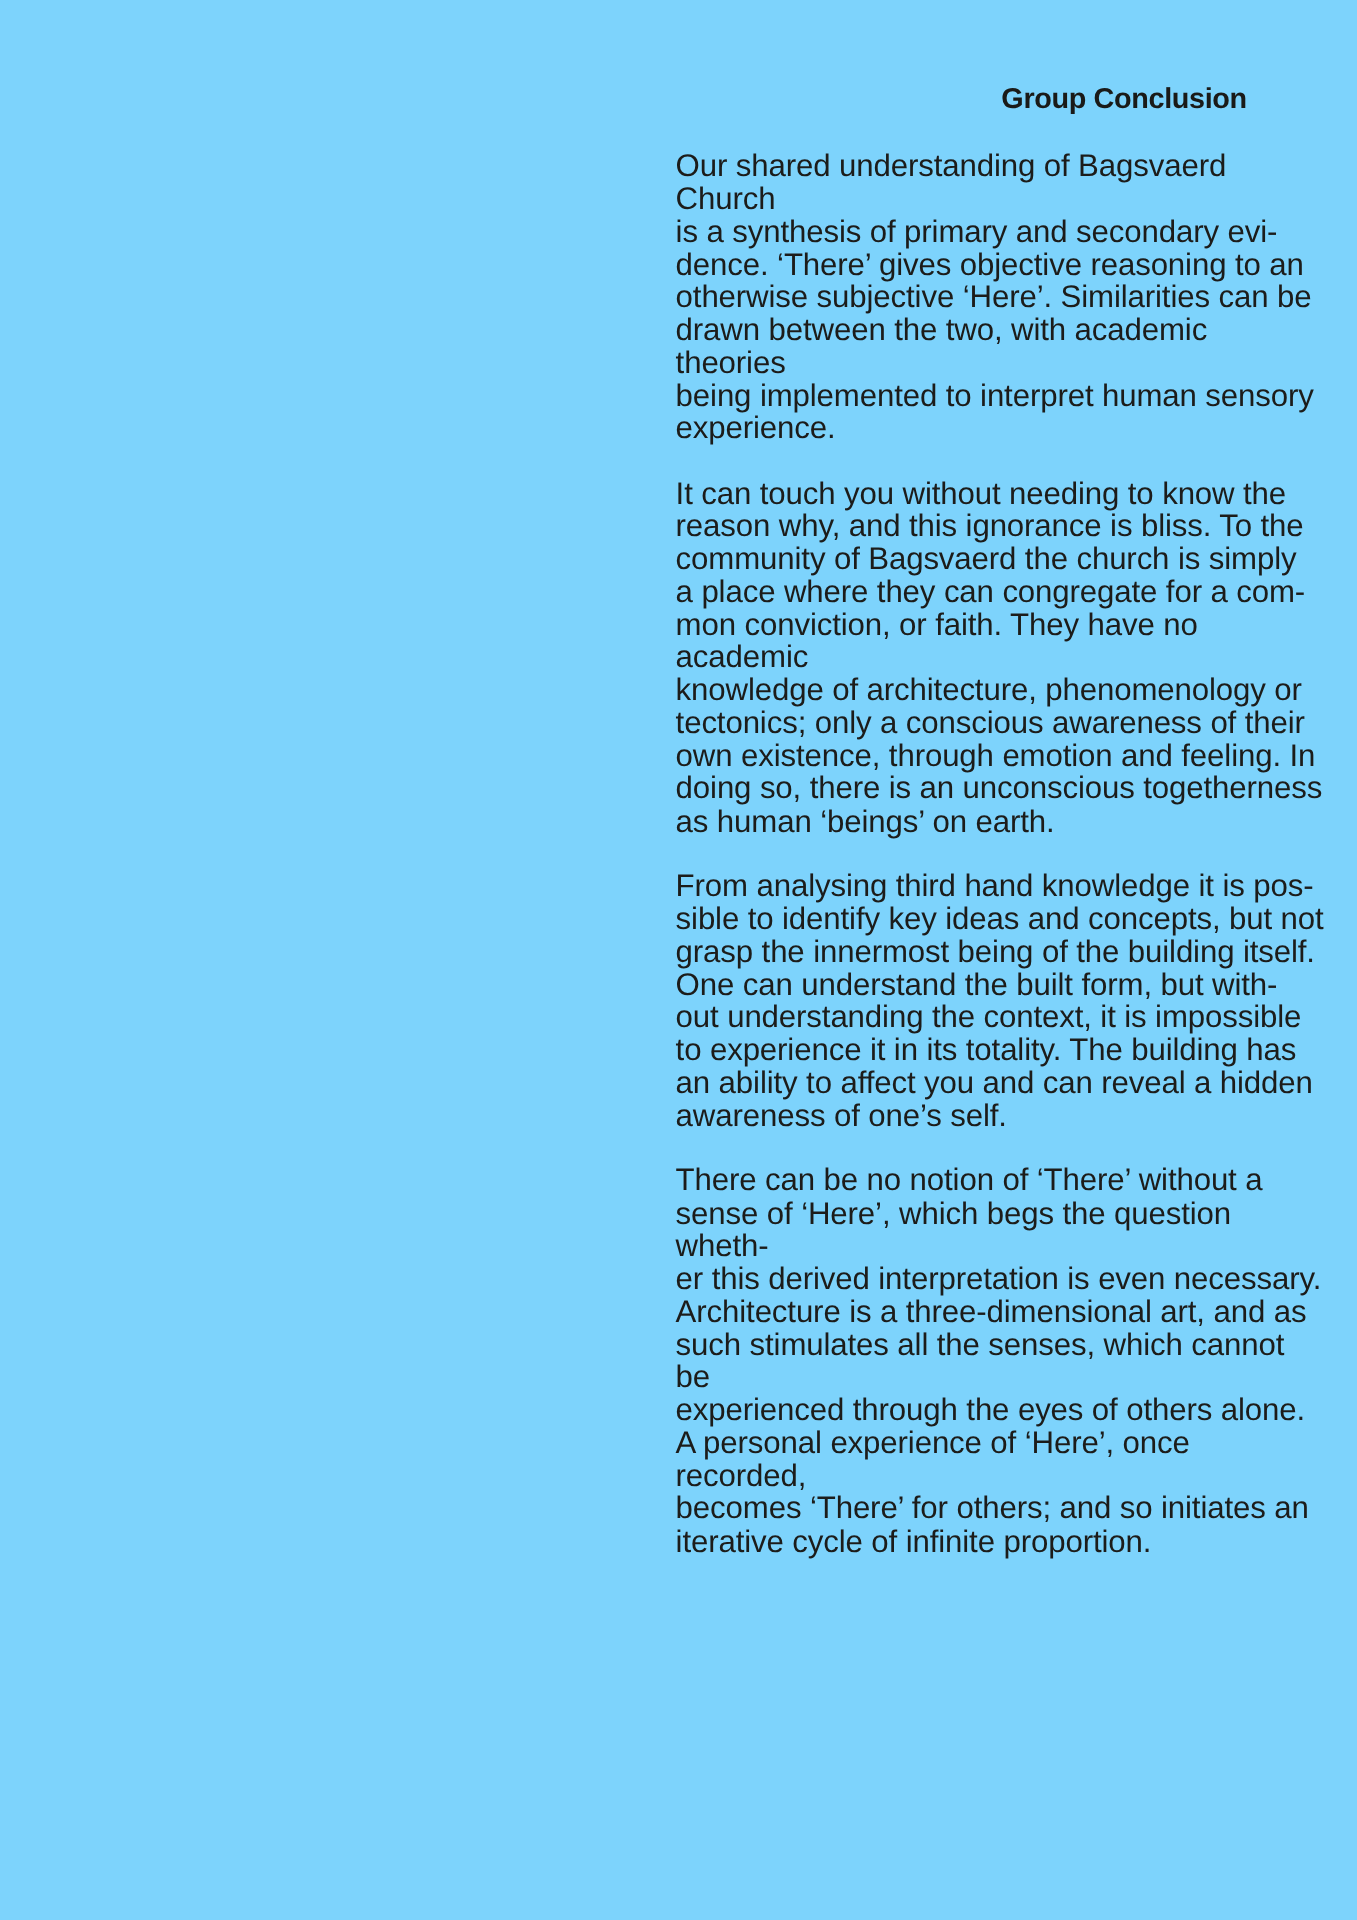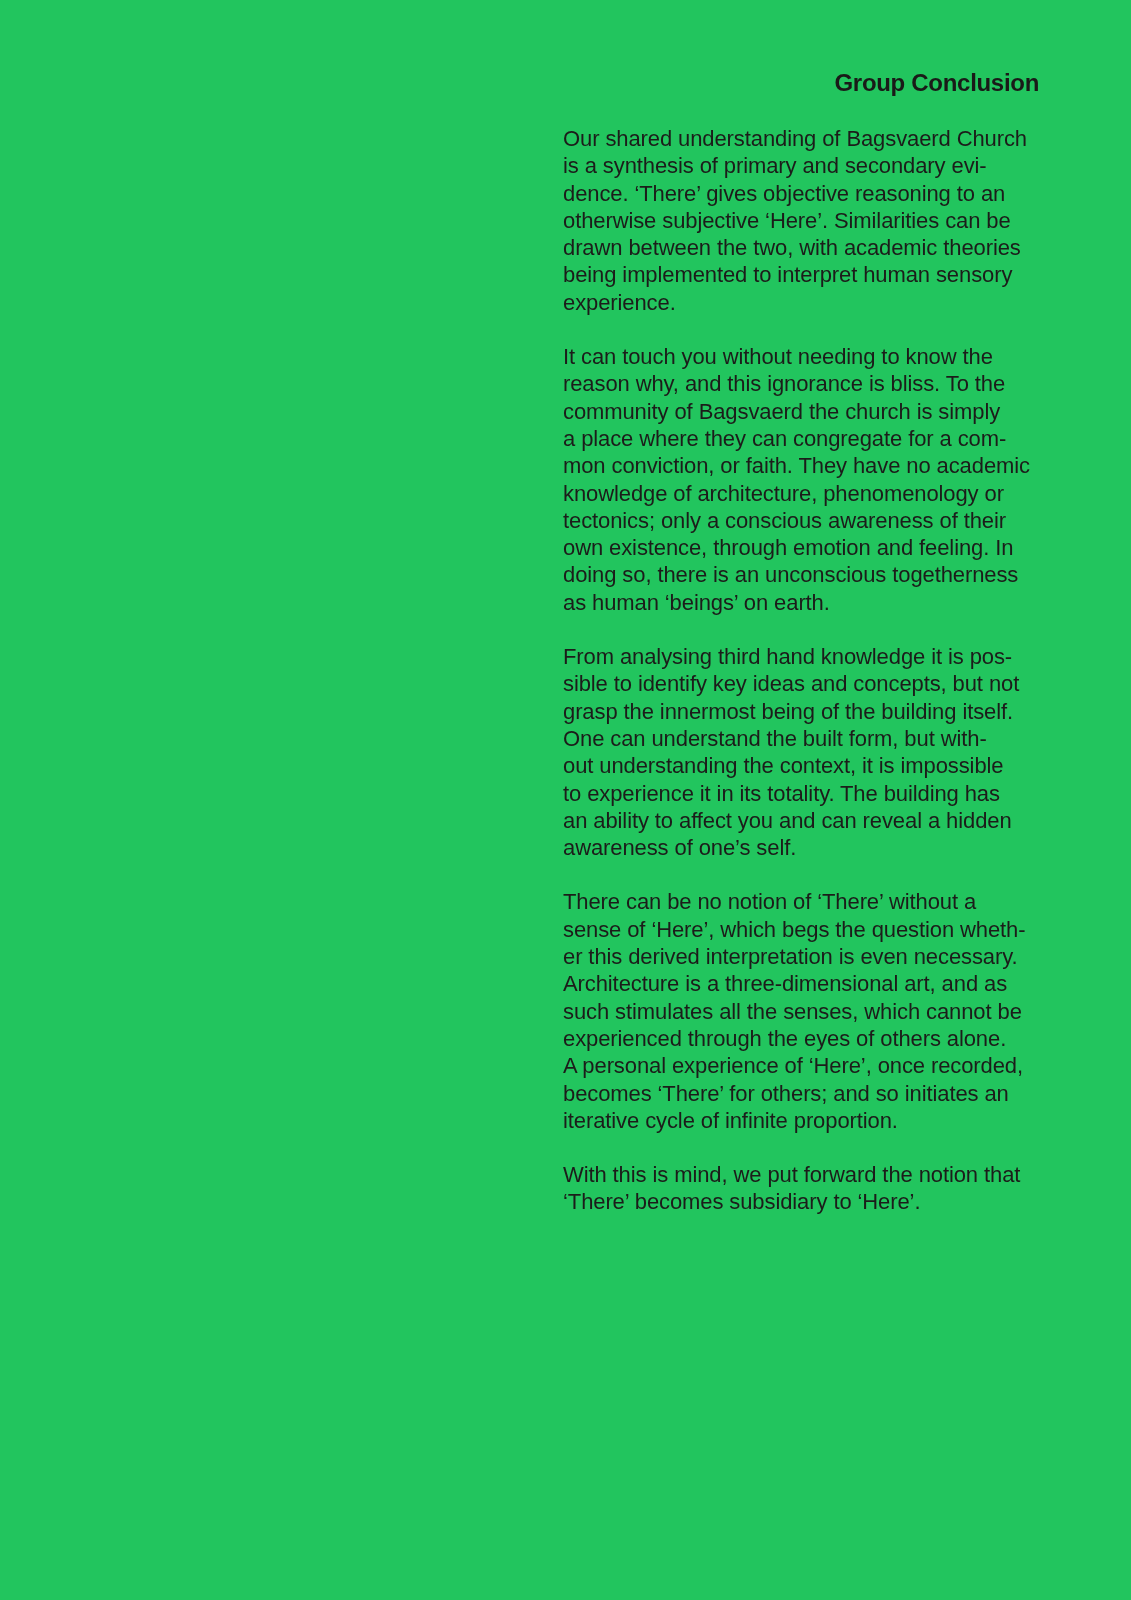--- a/index.html
+++ b/index.html
@@ -11,21 +11,21 @@
     width: 1131px;
     height: 1600px;
     position: relative;
     font-family: "Liberation Sans", "DejaVu Sans", sans-serif;
     color: #1c1c1a;
     overflow: hidden;
   }
   .page {
     position: absolute;
     inset: 0;
-    background: #22c55e;
+    background: #7dd3fc;
     text-decoration: underline;
   }
   .heading {
     position: absolute;
     top: 68px;
     right: 92px;
     margin: 0;
     font-size: 24px;
     font-weight: bold;
     letter-spacing: -0.3px;
@@ -35,21 +35,21 @@
     text-align: right;
   }
   .body-column {
     position: absolute;
     left: 563px;
     top: 125px;
     width: 540px;
   }
   .para {
     margin: 0 0 27px 0;
-    font-size: 22px;
+    font-size: 26px;
     line-height: 27.3px;
     letter-spacing: -0.1px;
     white-space: pre-line; 
     color: #1c1c1a;
   }
 </style>
 </head>
 <body>
 
 <div class="page">
@@ -83,16 +83,14 @@
 awareness of one’s self.</p>
     <p class="para">There can be no notion of ‘There’ without a
 sense of ‘Here’, which begs the question wheth-
 er this derived interpretation is even necessary.
 Architecture is a three-dimensional art, and as
 such stimulates all the senses, which cannot be
 experienced through the eyes of others alone.
 A personal experience of ‘Here’, once recorded,
 becomes ‘There’ for others; and so initiates an
 iterative cycle of infinite proportion.</p>
-    <p class="para">With this is mind, we put forward the notion that
-‘There’ becomes subsidiary to ‘Here’.</p>
   </div>
 </div>
 
 </body></html>

